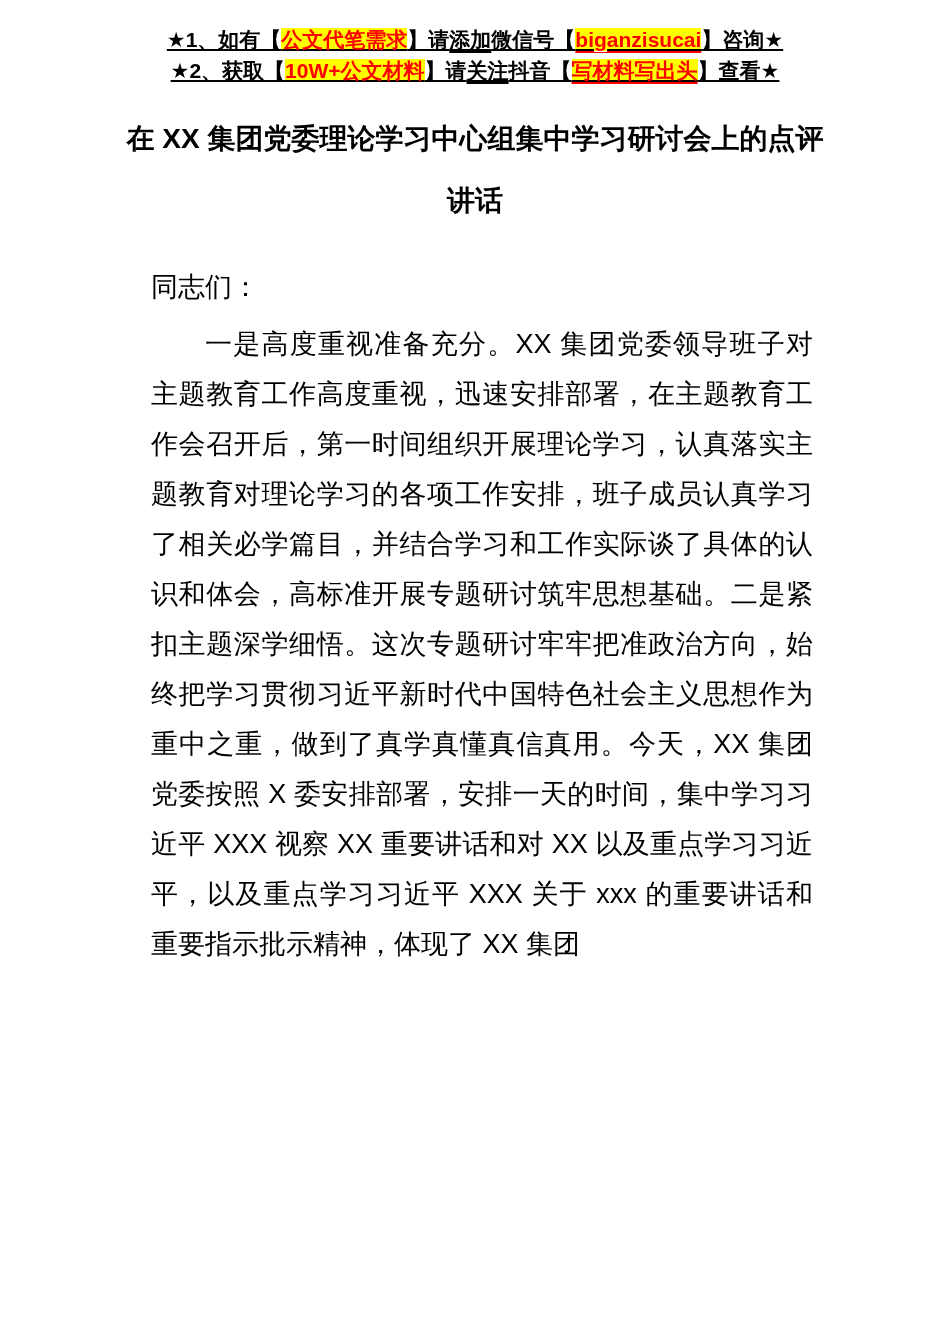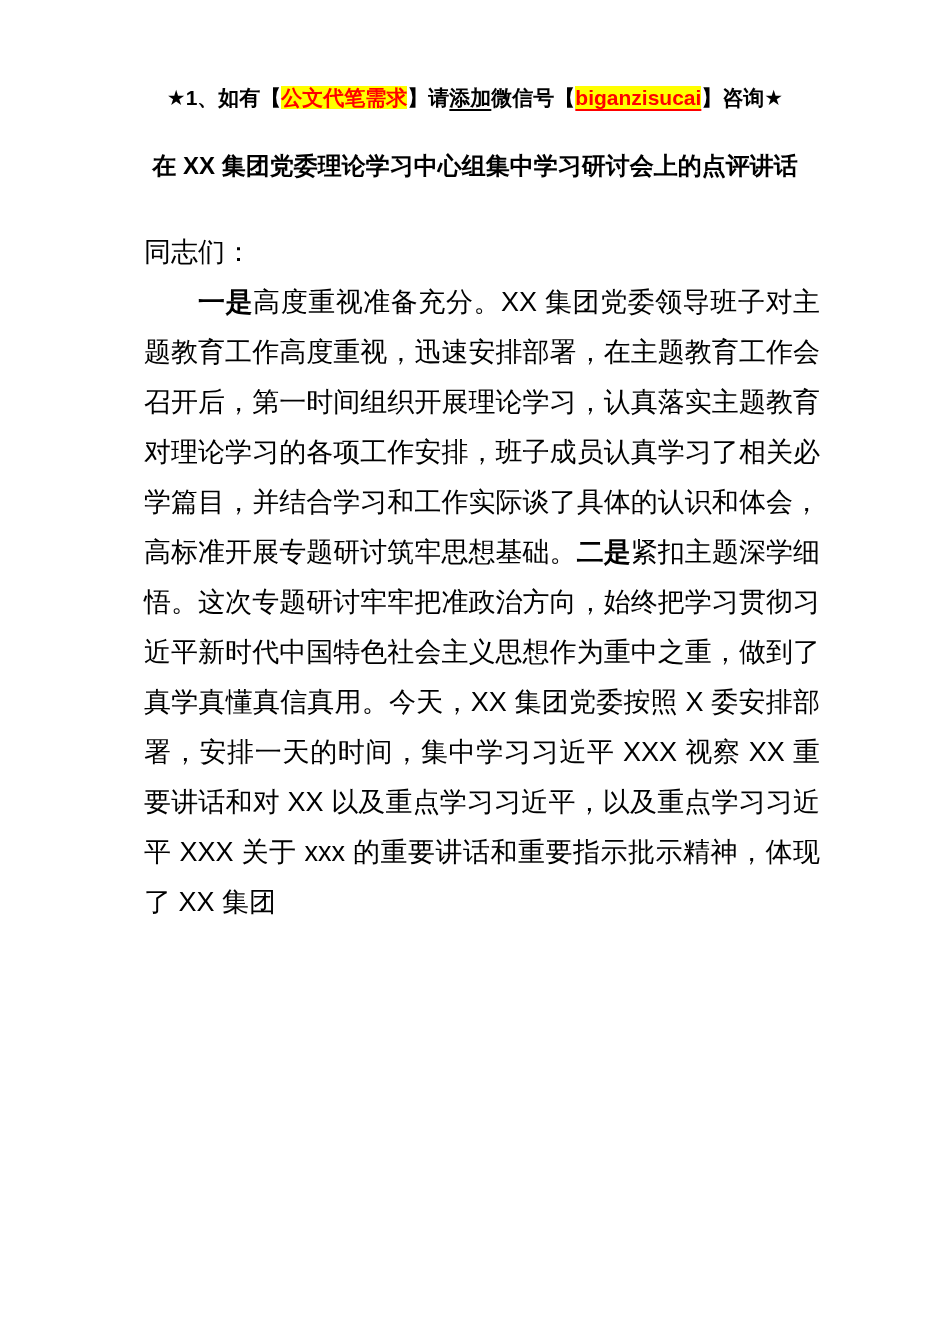--- a/index.html
+++ b/index.html
@@ -15,65 +15,66 @@
     overflow: hidden;
   }
   
   .promo {
     text-align: center;
     font-size: 21px;
     font-weight: 700;
     line-height: 31px;
     color: #000000;
   }
-  .promo-top { padding-top: 82px; }
+  .promo-top { padding-top: 24px; text-decoration: underline; }
   .hl {
     background: #ffff00;
     color: #ff0000;
   }
   .ul-black {
     text-decoration: underline;
     text-decoration-thickness: 2px;
     text-underline-offset: 4px;
   }
   .ul-red {
     text-decoration: underline;
     text-decoration-color: #ff0000;
     text-decoration-thickness: 2px;
     text-underline-offset: 4px;
   }
   
   .title {
     width: 706px;
     margin: 22px auto 0;
-    font-size: 24px;
+    font-size: 28px;
     font-weight: 700;
     line-height: 62px;
     text-align: center;
     color: #000000;
   }
   
   .content {
     margin: 30px 130px 0 144px;
     font-size: 27px;
     line-height: 50px;
     text-align: justify;
     color: #000000;
   }
-  .content p { margin: 0; }
+  .content p { margin: 7px; }
   .para { text-indent: 2em; }
-  .content b { font-weight: 700; }
+  .content b { font-weight: 400; }
 </style>
 </head>
 <body>
 
 <div class="page">
 
   <div class="promo promo-top">
     <div class="promo-line"><span>★1、如有【</span><span class="hl">公文代笔需求</span><span>】请</span><span class="ul-black">添加</span><span>微信号【</span><span class="hl ul-red">biganzisucai</span><span>】咨询★</span></div>
+    <div class="promo-line"><span>★2、获取【</span><span class="hl">10W+公文材料</span><span>】请</span><span class="ul-black">关注</span><span>抖音【</span><span class="hl ul-red">写材料写出头</span><span>】查看★</span></div>
   </div>
 
   <h1 class="title">在 XX 集团党委理论学习中心组集中学习研讨会上的点评讲话</h1>
 
   <div class="content">
     <p class="salutation">同志们：</p>
     <p class="para"><b>一是</b><span>高度重视准备充分。XX 集团党委领导班子对主题教育工作高度重视，迅速安排部署，在主题教育工作会召开后，第一时间组织开展理论学习，认真落实主题教育对理论学习的各项工作安排，班子成员认真学习了相关必学篇目，并结合学习和工作实际谈了具体的认识和体会，高标准开展专题研讨筑牢思想基础。</span><b>二是</b><span>紧扣主题深学细悟。这次专题研讨牢牢把准政治方向，始终把学习贯彻习近平新时代中国特色社会主义思想作为重中之重，做到了真学真懂真信真用。今天，XX 集团党委按照 X 委安排部署，安排一天的时间，集中学习习近平 XXX 视察 XX 重要讲话和对 XX 以及重点学习习近平，以及重点学习习近平 XXX 关于 xxx 的重要讲话和重要指示批示精神，体现了 XX 集团</span></p>
   </div>
 
 </div>

